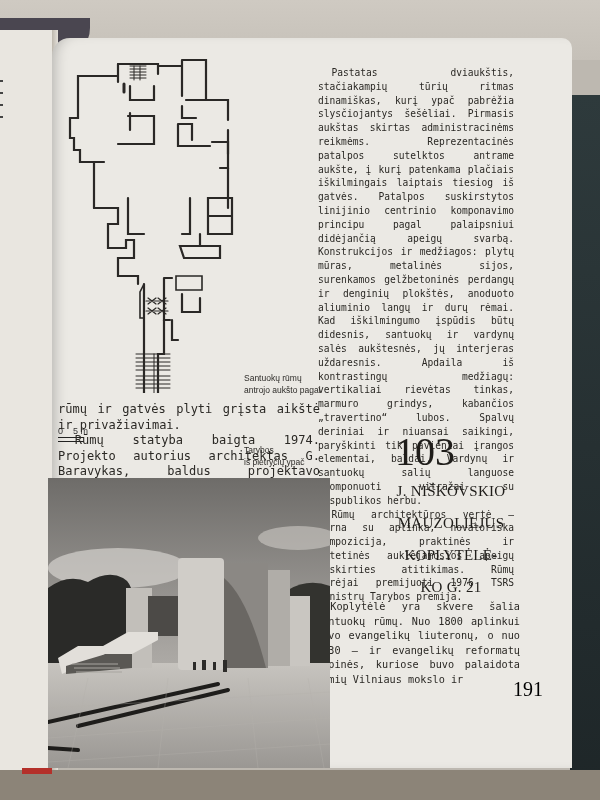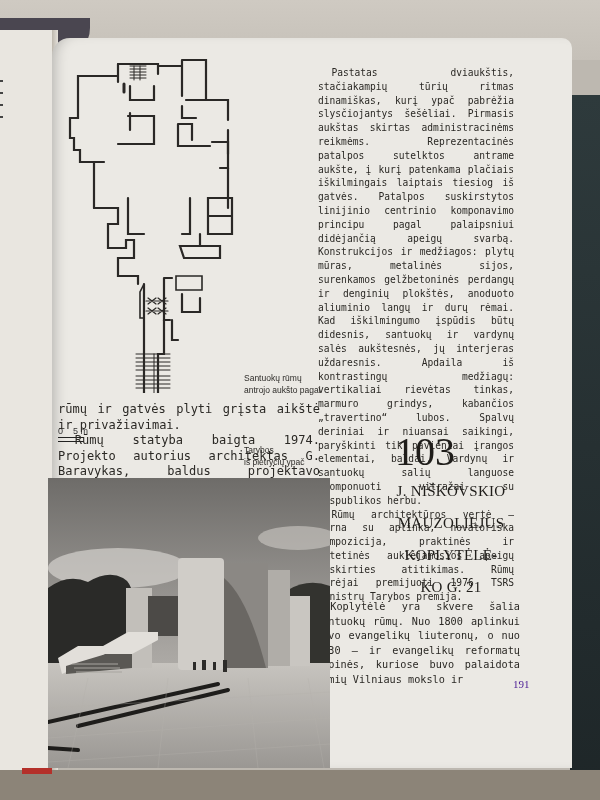--- a/index.html
+++ b/index.html
@@ -33,21 +33,21 @@
        line-height:13.8px;color:#2a2824;text-align:justify;}
   .body-text p{margin:0;}
   .indent{text-indent:1.4em;}
   .col-left{left:58px;top:402px;width:266px;font-size:12px;line-height:15.5px;}
   .col-right{left:318px;top:66px;width:196px;}
   .col-right2{left:316px;top:600px;width:204px;font-size:10.2px;line-height:14.5px;}
   .entry-num{position:absolute;left:312px;top:428px;width:226px;text-align:center;
        font-size:40px;color:#1f1d1a;}
   .entry-title{position:absolute;left:336px;top:475px;width:230px;text-align:center;
        font-size:15px;line-height:32px;color:#1f1d1a;letter-spacing:.3px;}
-  .page-num{position:absolute;left:513px;top:678px;font-size:11px;color:#4c1d95;}
+  .page-num{position:absolute;left:513px;top:678px;font-size:20px;color:#000000;}
   .photo{position:absolute;left:48px;top:478px;width:282px;height:290px;
        background:#8d8a86;overflow:hidden;}
   .photo svg{display:block;}
 </style>
 </head>
 <body>
 
 <div class="bg-top"></div>
 <div class="bg-dark"></div>
 <div class="bg-right"></div>

